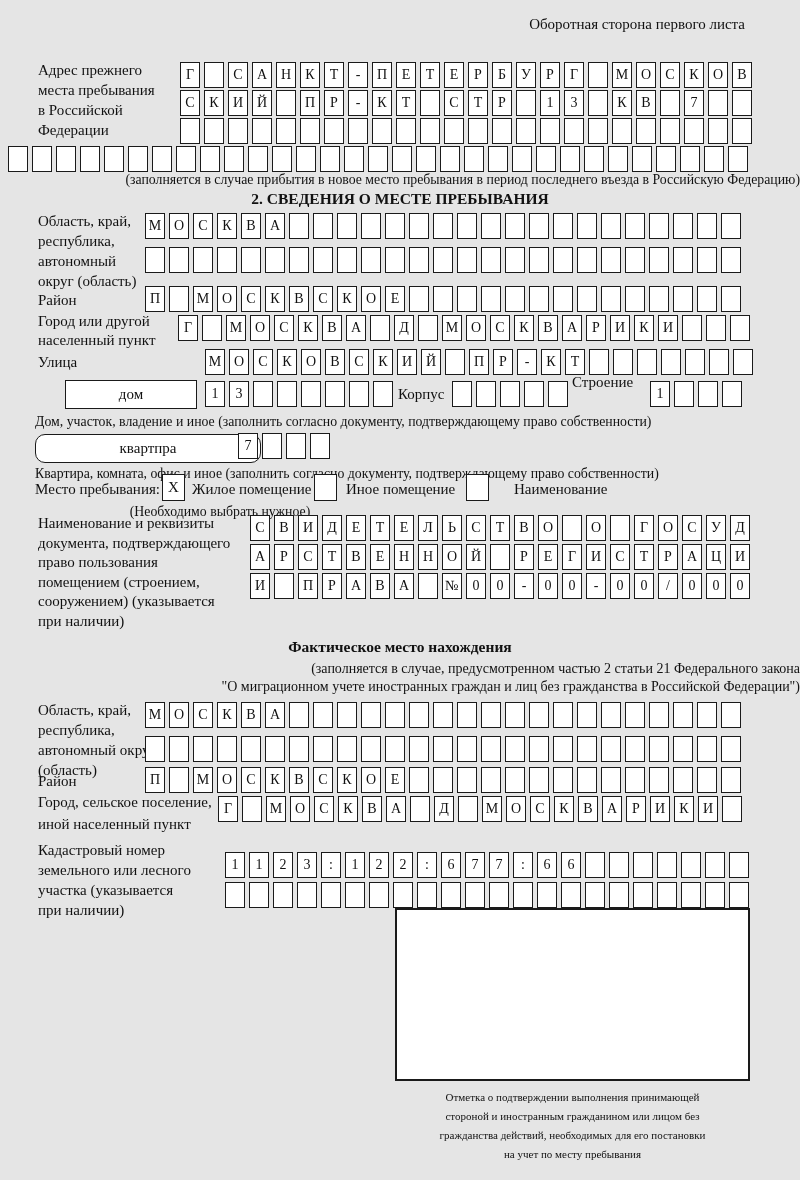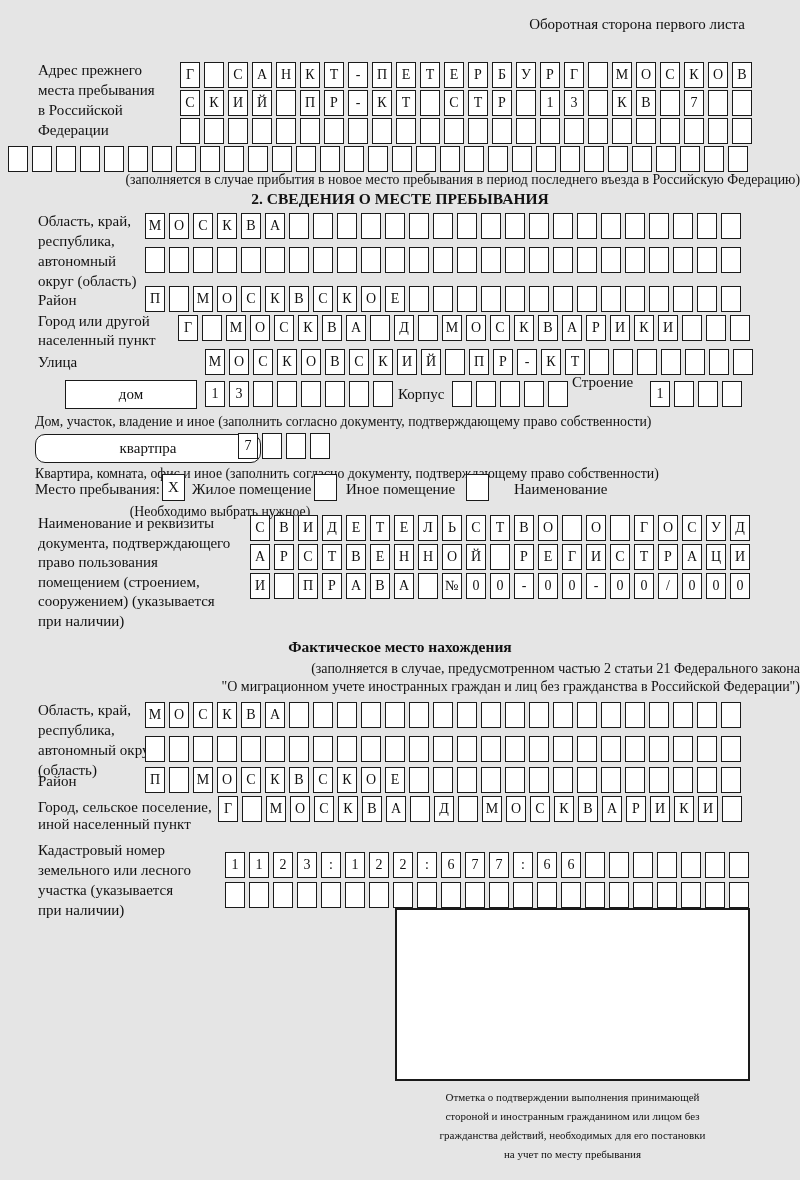--- a/index.html
+++ b/index.html
@@ -505,21 +505,21 @@
       <span class="cell"></span>
       <span class="cell"></span>
       <span class="cell"></span>
       <span class="cell"></span>
       <span class="cell"></span>
       <span class="cell"></span>
       <span class="cell"></span>
       <span class="cell"></span>
     </div>
 
-  <div class="txt" style="left:38px;top:791px;line-height:17px;margin-top:8px;">Город, сельское поселение,
+  <div class="txt" style="left:38px;top:791px;line-height:22px;">Город, сельское поселение,
 иной населенный пункт</div>
   <div class="cellrow" style="left:218px;top:796px;">
       <span class="cell">Г</span>
       <span class="cell"></span>
       <span class="cell">М</span>
       <span class="cell">О</span>
       <span class="cell">С</span>
       <span class="cell">К</span>
       <span class="cell">В</span>
       <span class="cell">А</span>

